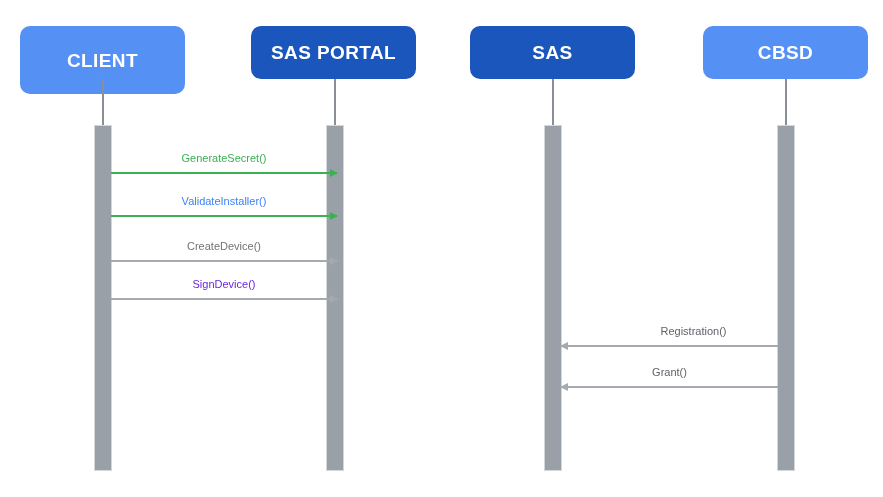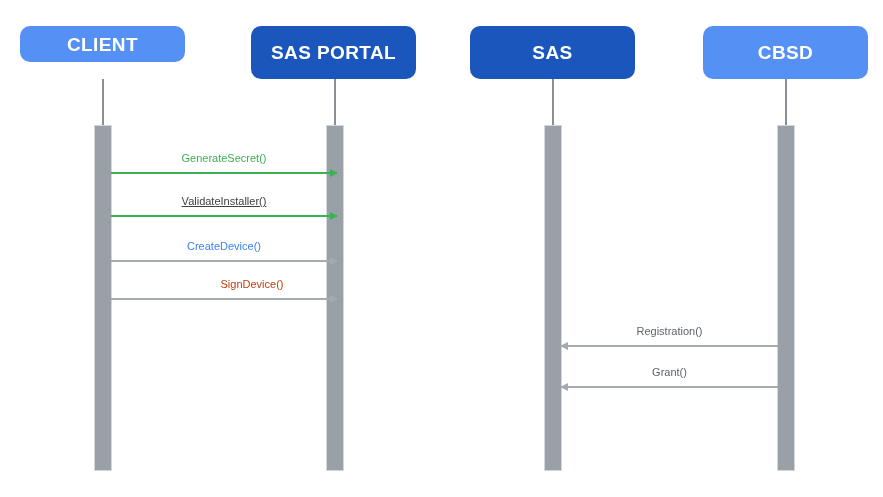--- a/index.html
+++ b/index.html
@@ -93,21 +93,21 @@
     left: -1px;
     border-right-width: 8px;
     border-right-style: solid;
   }
 </style>
 </head>
 <body>
 
 <div id="diagram">
 
-  <div class="actor-box" style="left: 20px; top: 26px; width: 165px; height: 36px; background: rgb(85, 144, 245);">
+  <div class="actor-box" style="left: 20px; top: 26px; width: 165px; height: 68px; background: rgb(85, 144, 245);">
     <span class="actor-label">CLIENT</span>
   </div>
   <div class="actor-box" style="left: 251px; top: 26px; width: 165px; height: 53px; background: rgb(26, 86, 188);">
     <span class="actor-label">SAS PORTAL</span>
   </div>
   <div class="actor-box" style="left: 470px; top: 26px; width: 165px; height: 53px; background: rgb(26, 86, 188);">
     <span class="actor-label">SAS</span>
   </div>
   <div class="actor-box" style="left: 703px; top: 26px; width: 165px; height: 53px; background: rgb(85, 144, 245);">
     <span class="actor-label">CBSD</span>
@@ -123,39 +123,39 @@
   <div class="activation" style="left: 544px; top: 125px; width: 18px; height: 346px; background: rgb(154, 160, 168); border-color: rgb(212, 215, 218);"></div>
   <div class="activation" style="left: 777px; top: 125px; width: 18px; height: 346px; background: rgb(154, 160, 168); border-color: rgb(212, 215, 218);"></div>
 
   <div class="message" style="left: 111px; top: 172px; width: 226px;">
     <div class="msg-label" style="color: rgb(60, 176, 84);">GenerateSecret()</div>
     <div class="msg-line" style="background: rgb(60, 176, 84);"></div>
     <div class="msg-arrowhead right" style="border-left-color: rgb(60, 176, 84);"></div>
   </div>
 
   <div class="message" style="left: 111px; top: 215px; width: 226px;">
-    <div class="msg-label" style="color: #404040; text-decoration: underline;">ValidateInstaller()</div>
+    <div class="msg-label" style="color: #3b82f6;">ValidateInstaller()</div>
     <div class="msg-line" style="background: rgb(60, 176, 84);"></div>
     <div class="msg-arrowhead right" style="border-left-color: rgb(60, 176, 84);"></div>
   </div>
 
   <div class="message" style="left: 111px; top: 260px; width: 226px;">
-    <div class="msg-label" style="color: #3b82f6;">CreateDevice()</div>
+    <div class="msg-label" style="color: #737373;">CreateDevice()</div>
     <div class="msg-line" style="background: rgb(165, 170, 176);"></div>
     <div class="msg-arrowhead right" style="border-left-color: rgb(165, 170, 176);"></div>
   </div>
 
   <div class="message" style="left: 111px; top: 298px; width: 226px;">
-    <div class="msg-label" style="color: #c2410c; margin-left: 28px;">SignDevice()</div>
+    <div class="msg-label" style="color: #6d28d9;">SignDevice()</div>
     <div class="msg-line" style="background: rgb(165, 170, 176);"></div>
     <div class="msg-arrowhead right" style="border-left-color: rgb(165, 170, 176);"></div>
   </div>
 
   <div class="message" style="left: 561px; top: 345px; width: 217px;">
-    <div class="msg-label" style="color: rgb(95, 99, 104);">Registration()</div>
+    <div class="msg-label" style="color: rgb(95, 99, 104); padding-left: 24px;">Registration()</div>
     <div class="msg-line" style="background: rgb(165, 170, 176);"></div>
     <div class="msg-arrowhead left" style="border-right-color: rgb(165, 170, 176);"></div>
   </div>
 
   <div class="message" style="left: 561px; top: 386px; width: 217px;">
     <div class="msg-label" style="color: rgb(95, 99, 104); margin-top: 16px;">Grant()</div>
     <div class="msg-line" style="background: rgb(165, 170, 176);"></div>
     <div class="msg-arrowhead left" style="border-right-color: rgb(165, 170, 176);"></div>
   </div>
 

